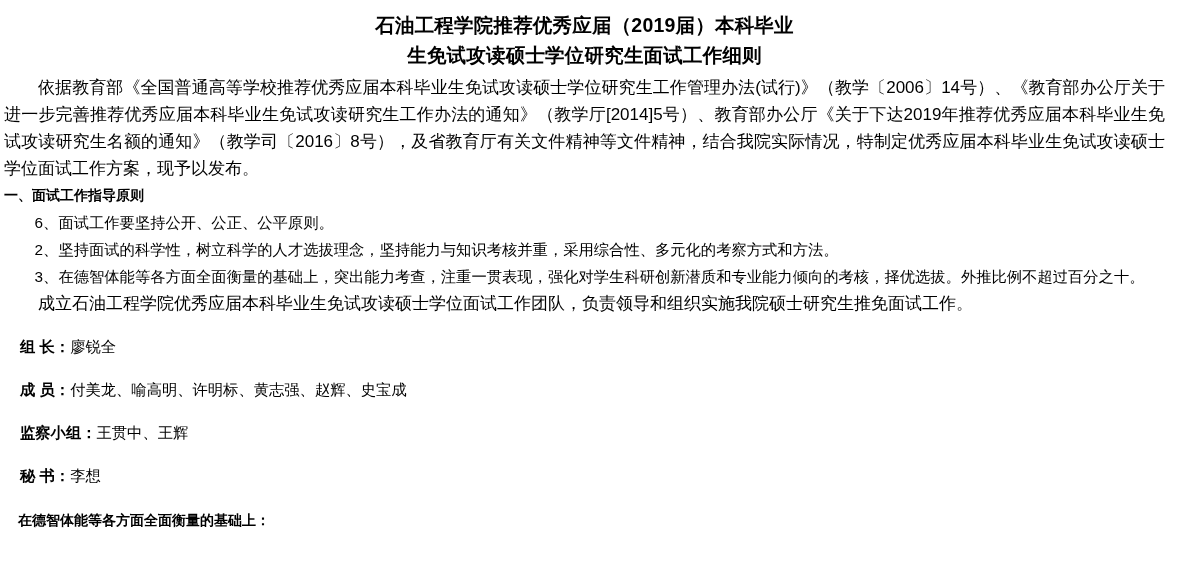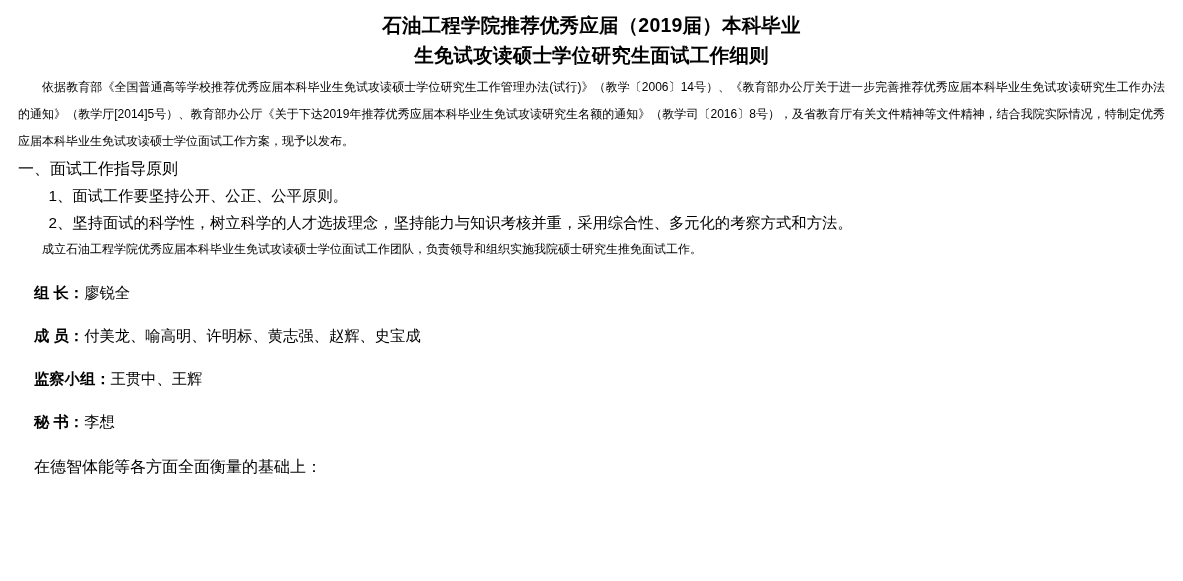--- a/index.html
+++ b/index.html
@@ -11,48 +11,48 @@
     width: 1183px;
     height: 581px;
     overflow: hidden;
     font-family: "Liberation Sans", "DejaVu Sans", sans-serif;
     color: #000000;
   }
   .page {
     width: 1183px;
     height: 581px;
     box-sizing: border-box;
-    padding: 6px 18px 0 18px;
+    padding: 6px 18px 0 4px;
     position: relative;
   }
   .title {
     text-align: center;
     font-weight: bold;
     font-size: 19.5px;
     line-height: 30px;
     letter-spacing: 0.2px;
     margin: 0;
   }
   .title-line {
     display: block;
   }
   .body-text {
-    font-size: 12px;
+    font-size: 17px;
     line-height: 27px;
     text-align: justify;
     text-justify: inter-ideograph;
     margin: 0;
   }
   .para-indent {
     text-indent: 2em;
   }
   .section-heading {
-    font-size: 16px;
+    font-size: 14px;
     line-height: 27px;
-    font-weight: normal;
+    font-weight: bold;
     margin: 0;
   }
   .list-item {
     font-size: 15.3px;
     line-height: 27px;
     text-indent: 2em;
     text-align: justify;
     text-justify: inter-ideograph;
     margin: 0;
   }
@@ -79,22 +79,23 @@
     <span class="title-line">石油工程学院推荐优秀应届（2019届）本科毕业</span>
     <span class="title-line">生免试攻读硕士学位研究生面试工作细则</span>
   </div>
 
   <div class="spacer-4"></div>
 
   <p class="body-text para-indent">依据教育部《全国普通高等学校推荐优秀应届本科毕业生免试攻读硕士学位研究生工作管理办法(试行)》（教学〔2006〕14号）、《教育部办公厅关于进一步完善推荐优秀应届本科毕业生免试攻读研究生工作办法的通知》（教学厅[2014]5号）、教育部办公厅《关于下达2019年推荐优秀应届本科毕业生免试攻读研究生名额的通知》（教学司〔2016〕8号），及省教育厅有关文件精神等文件精神，结合我院实际情况，特制定优秀应届本科毕业生免试攻读硕士学位面试工作方案，现予以发布。</p>
 
   <p class="section-heading">一、面试工作指导原则</p>
 
-  <p class="list-item">1、面试工作要坚持公开、公正、公平原则。</p>
+  <p class="list-item">6、面试工作要坚持公开、公正、公平原则。</p>
   <p class="list-item">2、坚持面试的科学性，树立科学的人才选拔理念，坚持能力与知识考核并重，采用综合性、多元化的考察方式和方法。</p>
+  <p class="list-item">3、在德智体能等各方面全面衡量的基础上，突出能力考查，注重一贯表现，强化对学生科研创新潜质和专业能力倾向的考核，择优选拔。外推比例不超过百分之十。</p>
 
   <p class="body-text para-indent">成立石油工程学院优秀应届本科毕业生免试攻读硕士学位面试工作团队，负责领导和组织实施我院硕士研究生推免面试工作。</p>
 
 
   <p class="label-line">
     <span class="label-bold">组  长：</span><span>廖锐全</span>
   </p>
   <p class="label-line">
     <span class="label-bold">成  员：</span><span>付美龙、喻高明、许明标、黄志强、赵辉、史宝成</span>
   </p>

